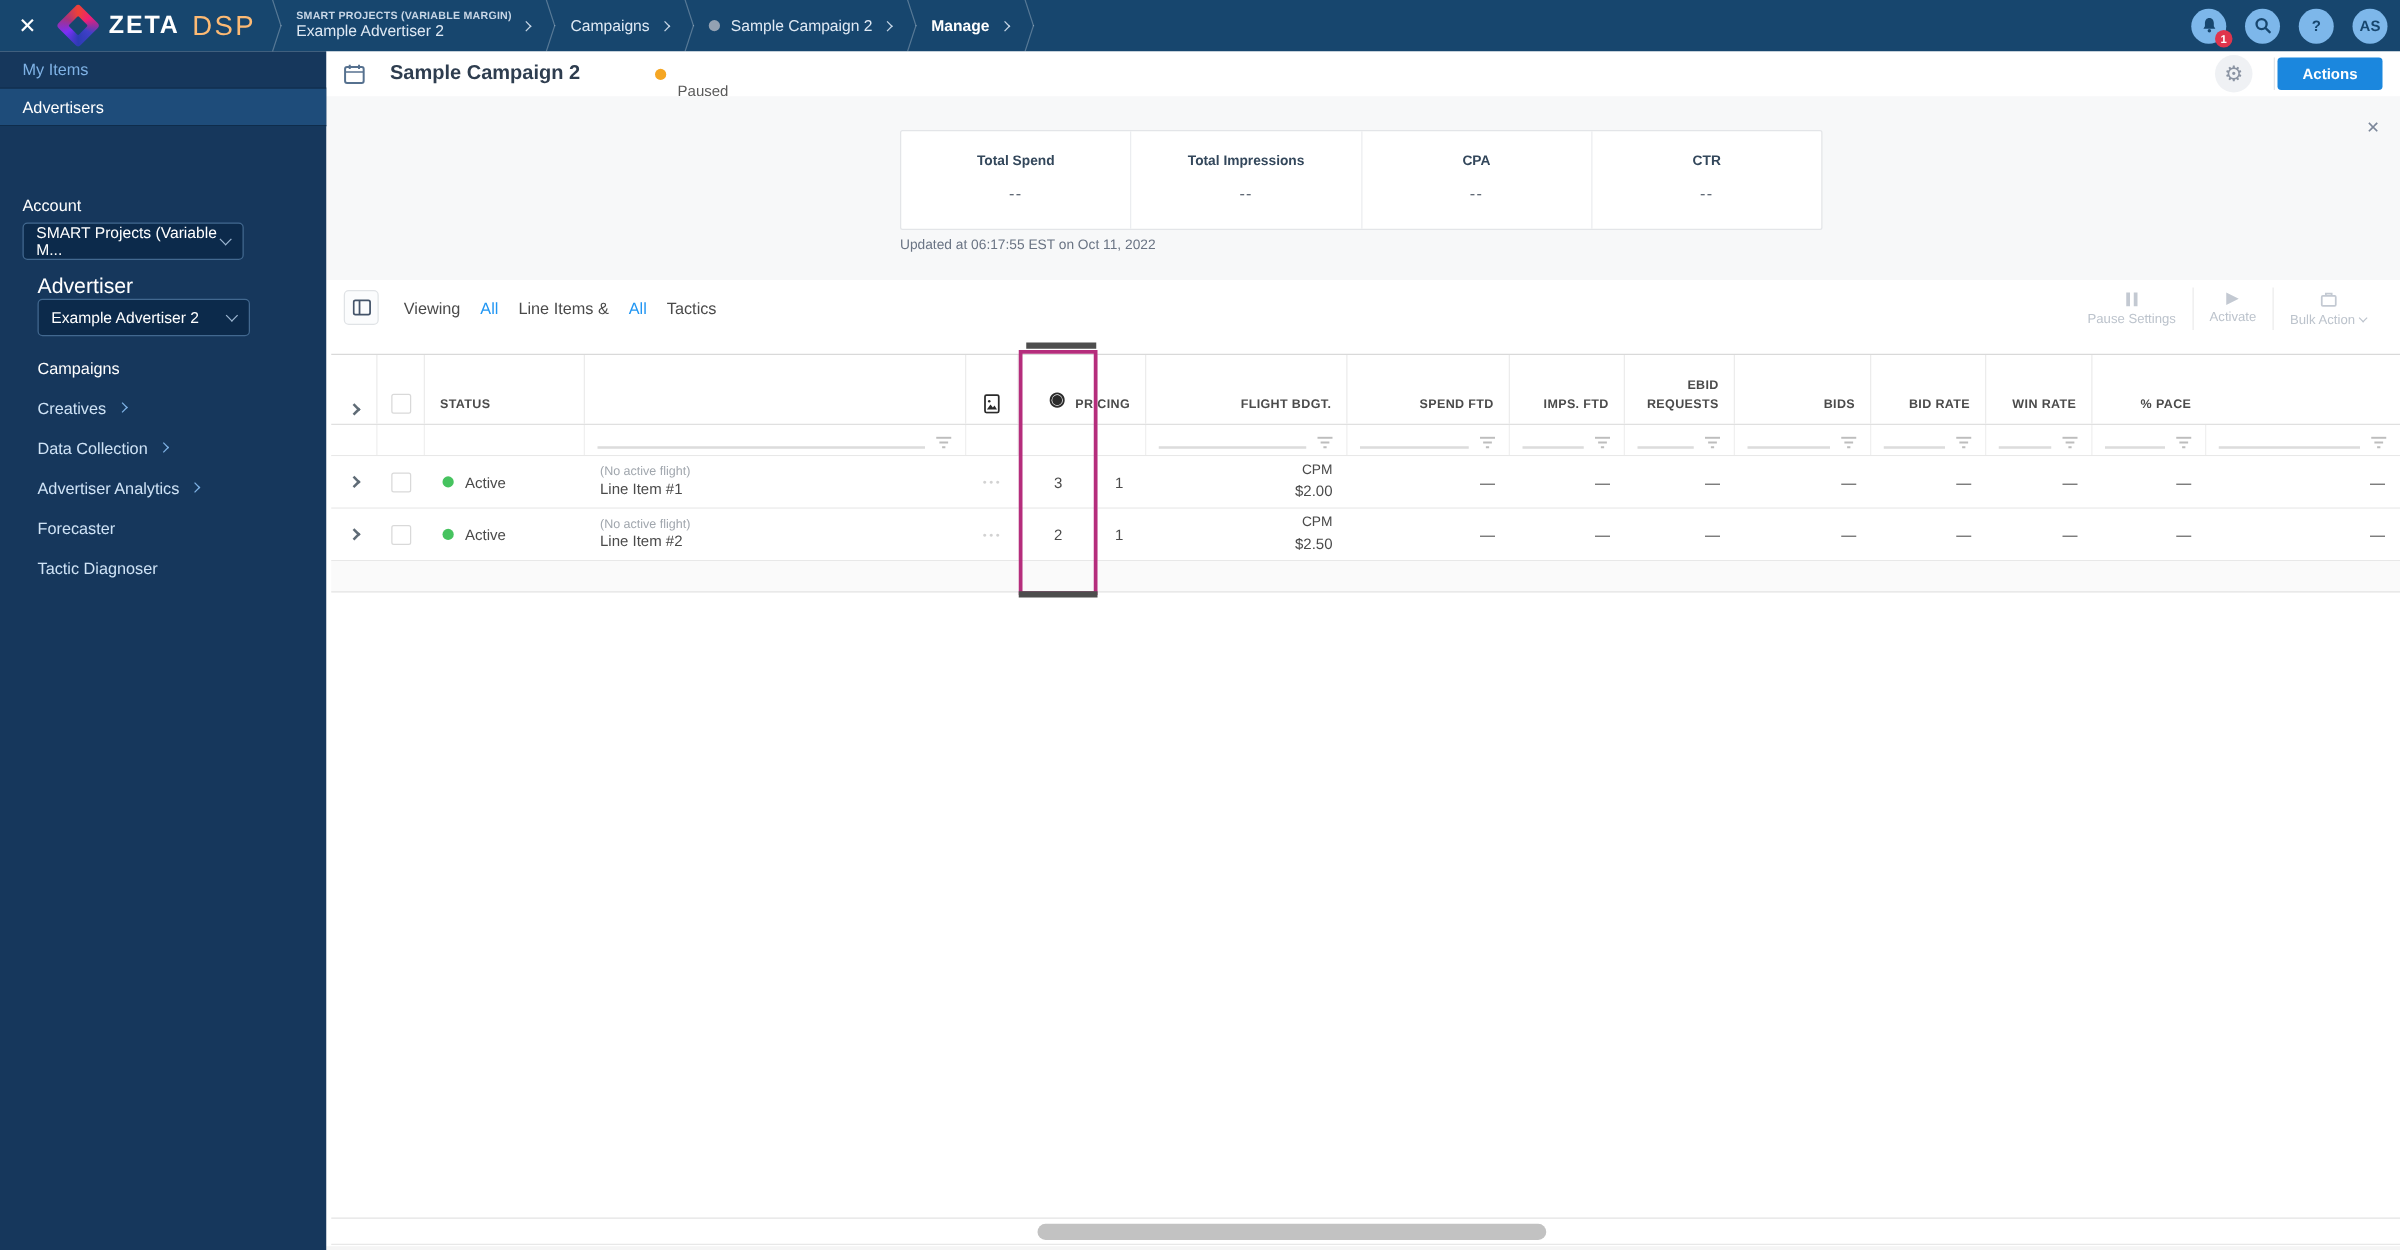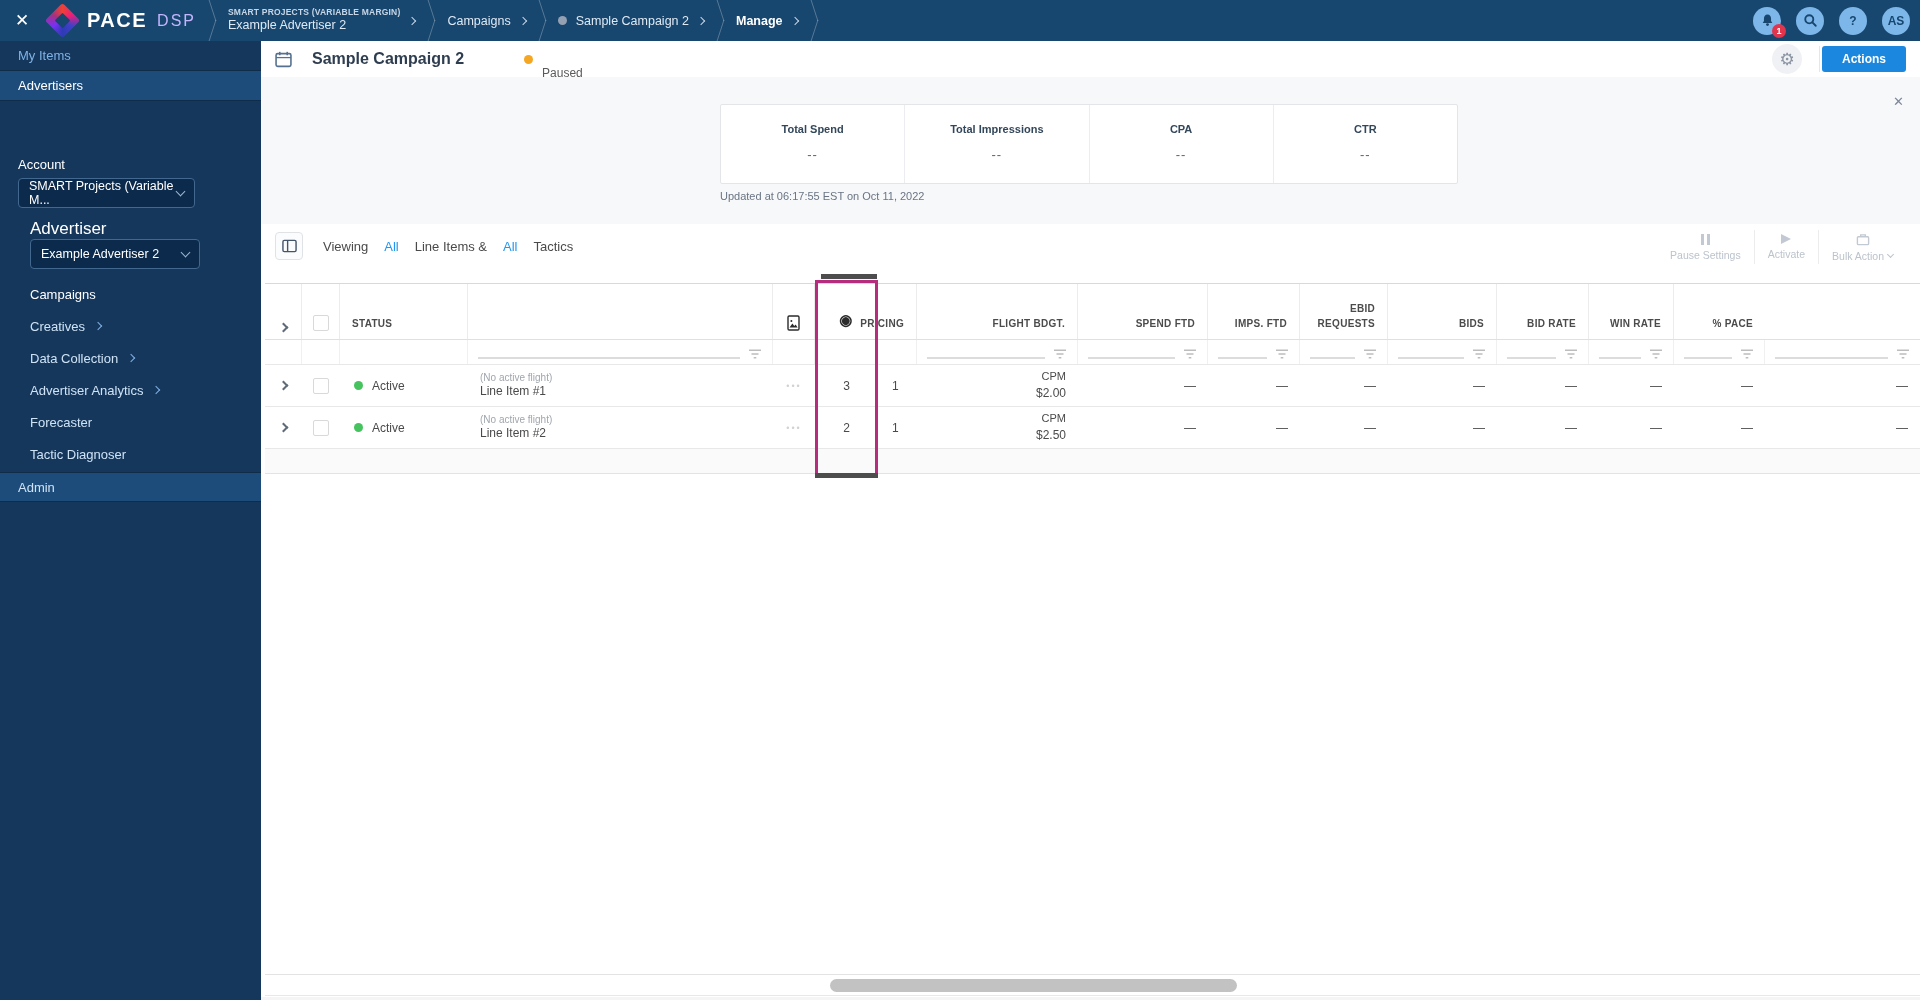--- a/index.html
+++ b/index.html
@@ -6,21 +6,21 @@
   html,body { width:1920px; height:1000px; font-family:"Liberation Sans", sans-serif; background:#fff; overflow:hidden; }
   #app { position:relative; width:1920px; height:1000px; overflow:hidden; }
 
   
   .topnav { position:absolute; left:0; top:0; width:1920px; height:41px; background:#17466e; display:flex; align-items:center; z-index:30; }
   .nav-close { width:44px; height:41px; display:flex; align-items:center; justify-content:center; color:#fff; font-size:17px; cursor:pointer; }
   .logo { display:flex; align-items:center; margin-left:6px; cursor:pointer; }
   .logo-diamond { position:relative; width:25px; height:25px; transform:rotate(45deg); background:conic-gradient(from -45deg, #ef4136, #ec1e79, #4040c8, #2d3bb5, #7b2ff7, #a5327f, #ef4136); border-radius:3px; }
   .logo-diamond-hole { position:absolute; left:7px; top:7px; width:11px; height:11px; background:#17466e; border-radius:1px; }
   .logo-brand { color:#fff; font-size:20px; font-weight:bold; letter-spacing:1.5px; margin-left:12px; }
-  .logo-product { color:#c4b5fd; font-size:16px; letter-spacing:2px; margin-left:10px; font-weight:500; }
+  .logo-product { color:#fdba74; font-size:22px; letter-spacing:2px; margin-left:10px; font-weight:500; }
   .flag { position:relative; width:16px; height:41px; margin:0 8px; flex:none; }
   .flag::before,.flag::after { content:""; position:absolute; left:8px; width:1px; background:rgba(255,255,255,.28); height:21px; }
   .flag::before { top:0; transform:skewX(18deg); }
   .flag::after { bottom:0; transform:skewX(-18deg); }
   .crumb { display:flex; align-items:center; color:#dfe9f4; font-size:12.5px; cursor:pointer; white-space:nowrap; }
   .crumb-2line { display:flex; flex-direction:column; justify-content:center; line-height:1.25; }
   .crumb-eyebrow { font-size:8.5px; font-weight:bold; color:#c7d6e6; letter-spacing:.2px; }
   .bc-chev { width:6px; height:6px; border-top:1.6px solid #c7d6e6; border-right:1.6px solid #c7d6e6; transform:rotate(45deg); margin-left:9px; flex:none; }
   .crumb-dot { width:9px; height:9px; border-radius:50%; background:#93a1b2; margin-right:9px; flex:none; }
   .crumb-bold { font-weight:bold; color:#fff; }
@@ -124,21 +124,21 @@
 <body>
 
 <div id="app">
 
   <div class="topnav">
     <div class="nav-close">✕</div>
     <div class="logo">
       <div class="logo-diamond">
           <div class="logo-diamond-hole"></div>
         </div>
-      <span class="logo-brand">PACE</span>
+      <span class="logo-brand">ZETA</span>
       <span class="logo-product">DSP</span>
     </div>
     <div class="flag"></div>
     <div class="crumb">
       <div class="crumb-2line">
         <span class="crumb-eyebrow">SMART PROJECTS (VARIABLE MARGIN)</span>
         <span>Example Advertiser 2</span>
       </div>
       <span class="bc-chev"></span>
     </div>
@@ -212,21 +212,20 @@
           <span>Advertiser Analytics</span>
           <span class="side-arrow"></span>
         </div>
       <div class="side-item">
           <span>Forecaster</span>
         </div>
       <div class="side-item">
           <span>Tactic Diagnoser</span>
         </div>
     </div>
-    <div class="side-admin">Admin</div>
   </div>
 
   <div class="main">
 
     <div class="mheader">
       <span class="cal-icon">
         <svg width="17" height="17" viewBox="0 0 16 16">
           <rect x="1" y="2.5" width="14" height="12" rx="1.5" fill="none" stroke="#56718f" stroke-width="1.5"></rect>
           <line x1="4.5" y1="0.8" x2="4.5" y2="4" stroke="#56718f" stroke-width="1.5"></line>
           <line x1="11.5" y1="0.8" x2="11.5" y2="4" stroke="#56718f" stroke-width="1.5"></line>

